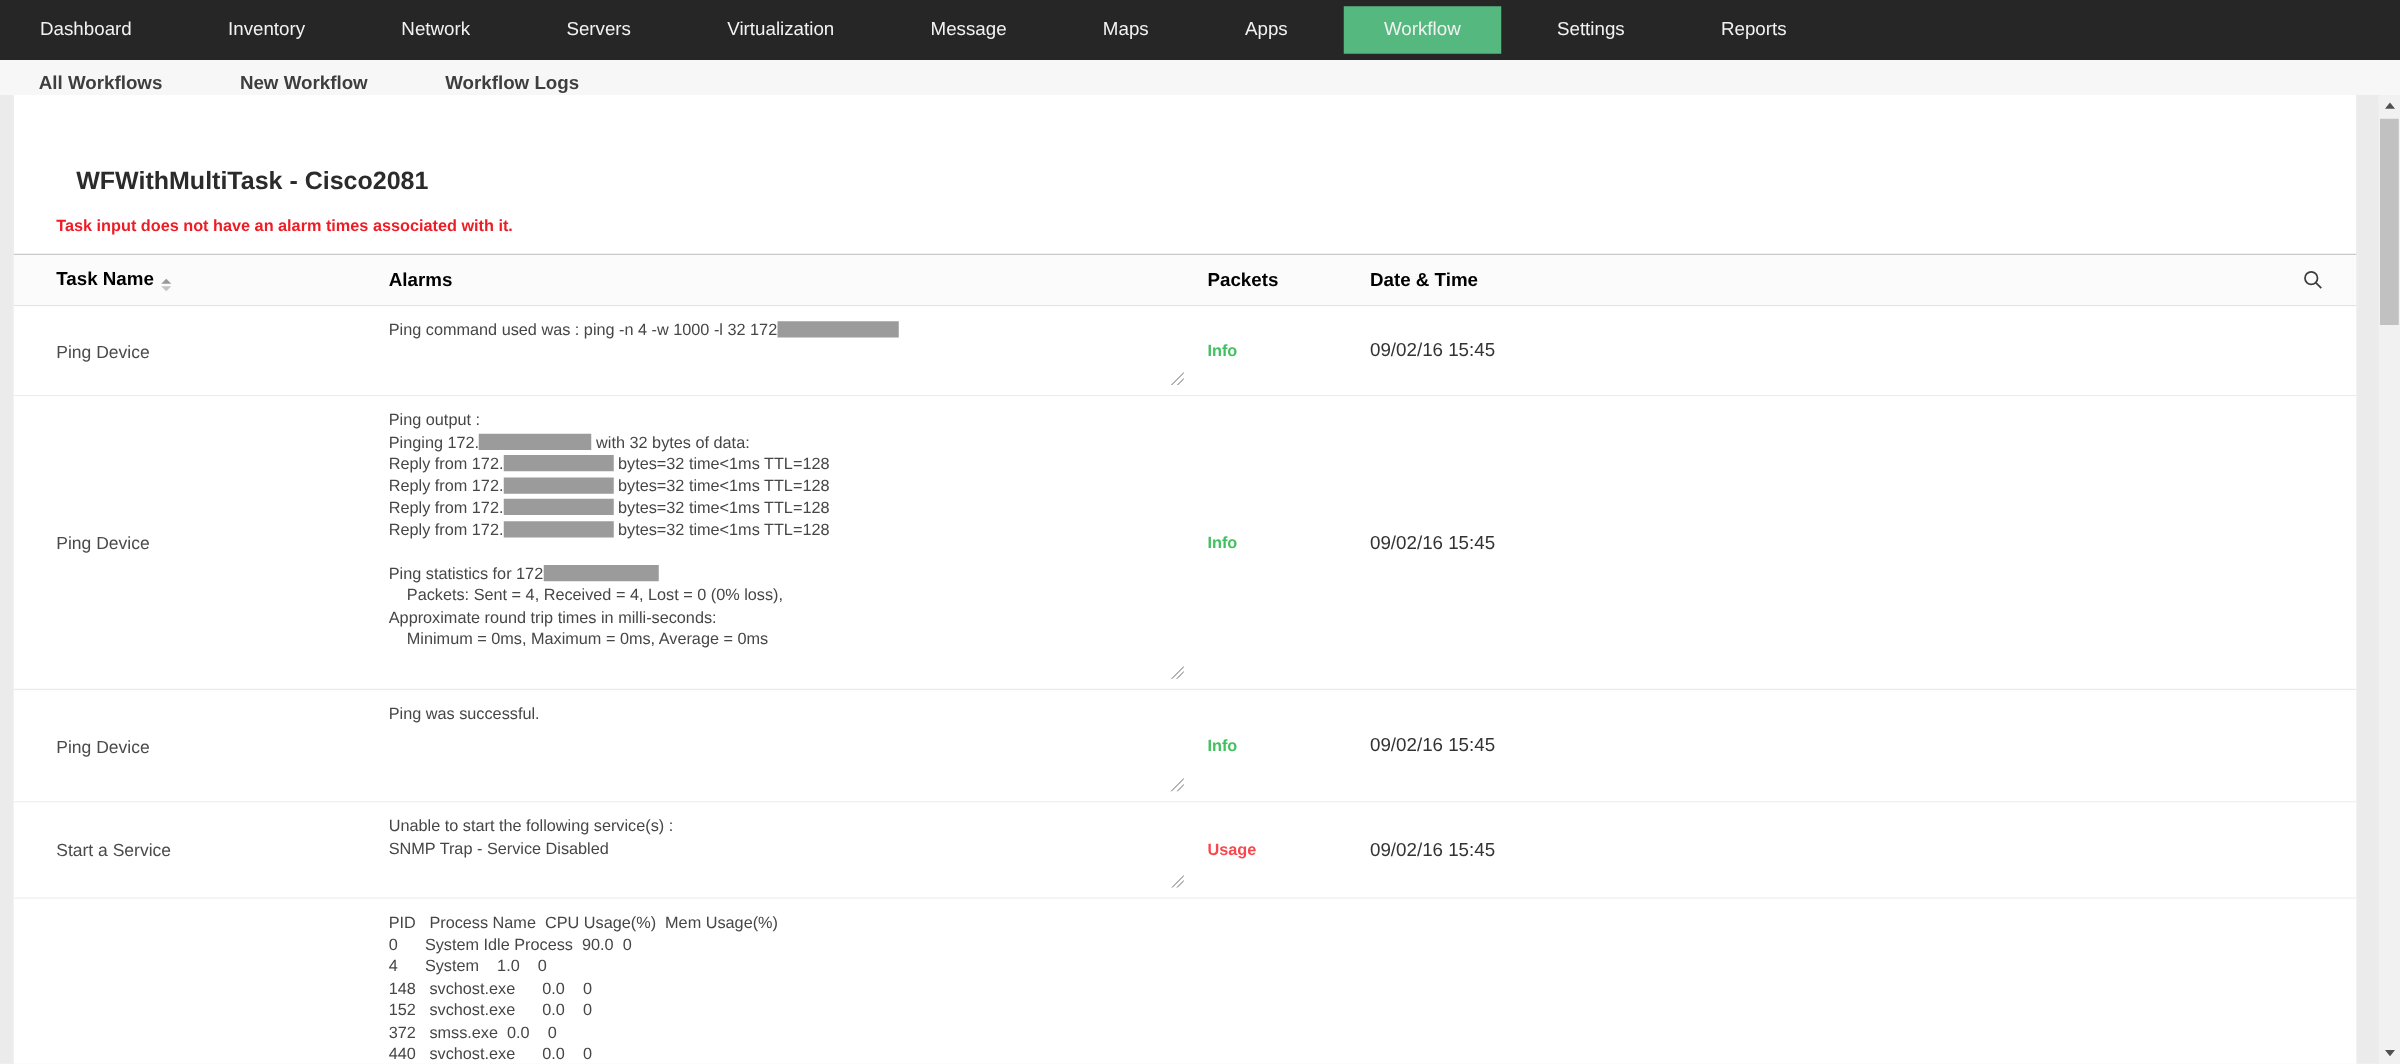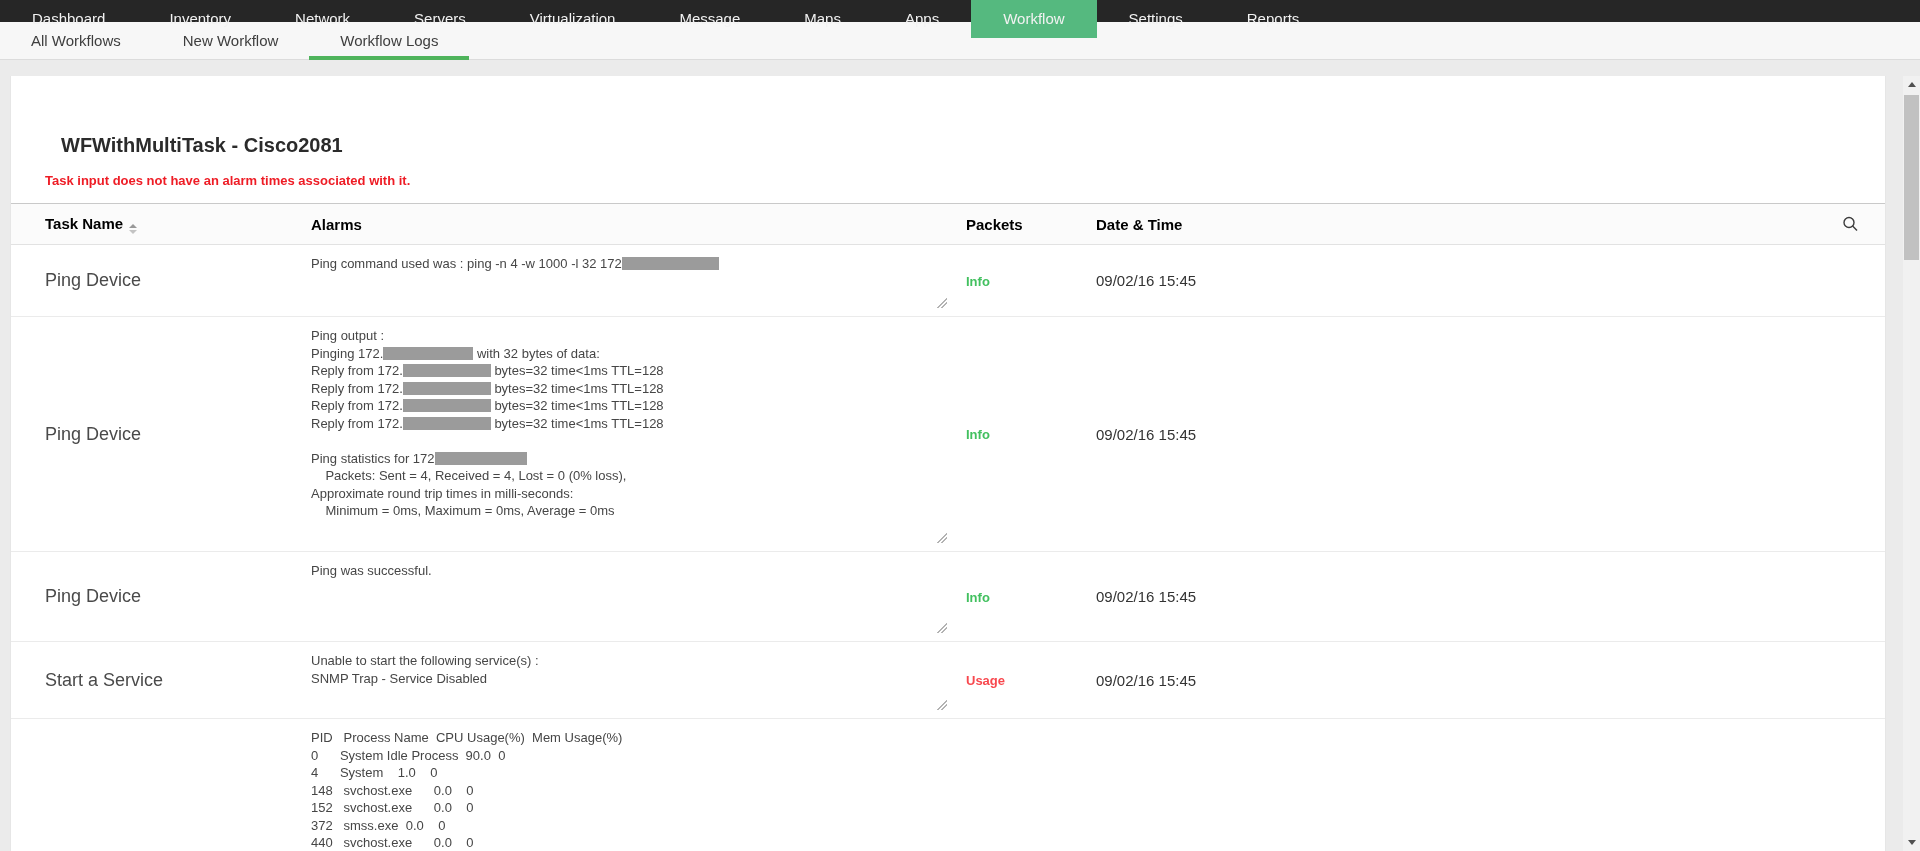--- a/index.html
+++ b/index.html
@@ -2,25 +2,25 @@
 <html style="--nav-bg: #262626; --accent: #55b97f; --underline: #4fb45c; --warning: #ee1c25; --redact: #9b9b9b;"><head>
 <meta charset="utf-8">
 <style>
   html,body{margin:0;padding:0;}
   body{
     width:1920px;height:851px;overflow:hidden;position:relative;
     background:#ebebeb;font-family:"Liberation Sans",sans-serif;
     -webkit-font-smoothing:antialiased;
   }
   
-  .topnav{height:22px;background:var(--nav-bg,#262626);display:flex;align-items:flex-start;}
+  .topnav{height:48px;background:var(--nav-bg,#262626);display:flex;align-items:center;gap:13px;}
   .topnav .item{color:#f2f2f2;font-size:15px;line-height:38px;padding:0 32px;white-space:nowrap;cursor:pointer;}
   .topnav .item.active{background:var(--accent,#55b97f);}
   
-  .subnav{height:37px;background:#f7f7f7;border-bottom:1px solid #dcdcdc;display:flex;}
+  .subnav{height:37px;background:#f7f7f7;border-bottom:1px solid #dcdcdc;display:flex;font-weight:bold;}
   .subnav .item{position:relative;color:#3e3e3e;font-size:15px;line-height:37px;padding:0 31px;white-space:nowrap;cursor:pointer;}
   .subnav .item.active::after{content:"";position:absolute;left:0;right:0;bottom:-1px;height:4px;background:var(--underline,#4fb45c);}
   
   .main{position:absolute;top:76px;left:0;right:17px;bottom:0;background:#ebebeb;overflow:hidden;}
   .card{position:absolute;left:10px;top:0;bottom:-2px;width:1876px;background:#fff;
         border-left:1px solid #e6e6e6;border-right:1px solid #e6e6e6;box-sizing:border-box;}
   .page-head{padding:42px 0 0 34px;}
   .page-head h1{margin:16px;font-size:20px;font-weight:bold;color:#2b2b2b;}
   .warning{margin-top:5px;font-size:13px;font-weight:bold;color:var(--warning,#ee1c25);}
   
@@ -31,21 +31,21 @@
   .c-msg{width:640px;flex:none;}
   .c-sev{width:130px;padding-left:15px;box-sizing:border-box;flex:none;}
   .c-date{width:300px;padding-left:15px;box-sizing:border-box;flex:none;}
   .sort{display:inline-flex;flex-direction:column;margin-left:6px;vertical-align:1px;row-gap:2px;}
   .sort i{display:block;width:0;height:0;border-left:4px solid transparent;border-right:4px solid transparent;}
   .sort .up{border-bottom:4px solid #999;}
   .sort .dn{border-top:4px solid #c3c3c3;}
   .search{position:absolute;right:26px;top:50%;transform:translateY(-50%);cursor:pointer;width:17px;height:17px;}
   
   .row{display:flex;align-items:center;border-bottom:1px solid #ebebeb;position:relative;background:#fff;}
-  .row .c-task{font-size:18px;color:#4a4a4a;}
+  .row .c-task{font-size:14px;color:#4a4a4a;}
   .row .c-msg{align-self:stretch;position:relative;padding-top:10px;box-sizing:border-box;}
   .msg{white-space:pre-wrap;font-size:13px;line-height:17.5px;color:#464646;}
   .redact{display:inline-block;height:13px;background:var(--redact,#9b9b9b);vertical-align:-2px;}
   .grip{position:absolute;right:4px;bottom:8px;width:11px;height:11px;cursor:nwse-resize;
         background:linear-gradient(135deg,transparent 0 52%,#b3b3b3 52% 60%,transparent 60% 72%,#b3b3b3 72% 80%,transparent 80%);}
   .sev{font-size:13px;font-weight:bold;text-align:center;}
   .row .c-date{font-size:15px;color:#333;}
   .row:nth-child(1){min-height:71px;}
   .row:nth-child(2){min-height:234px;}
   .row:nth-child(3){min-height:89px;}

